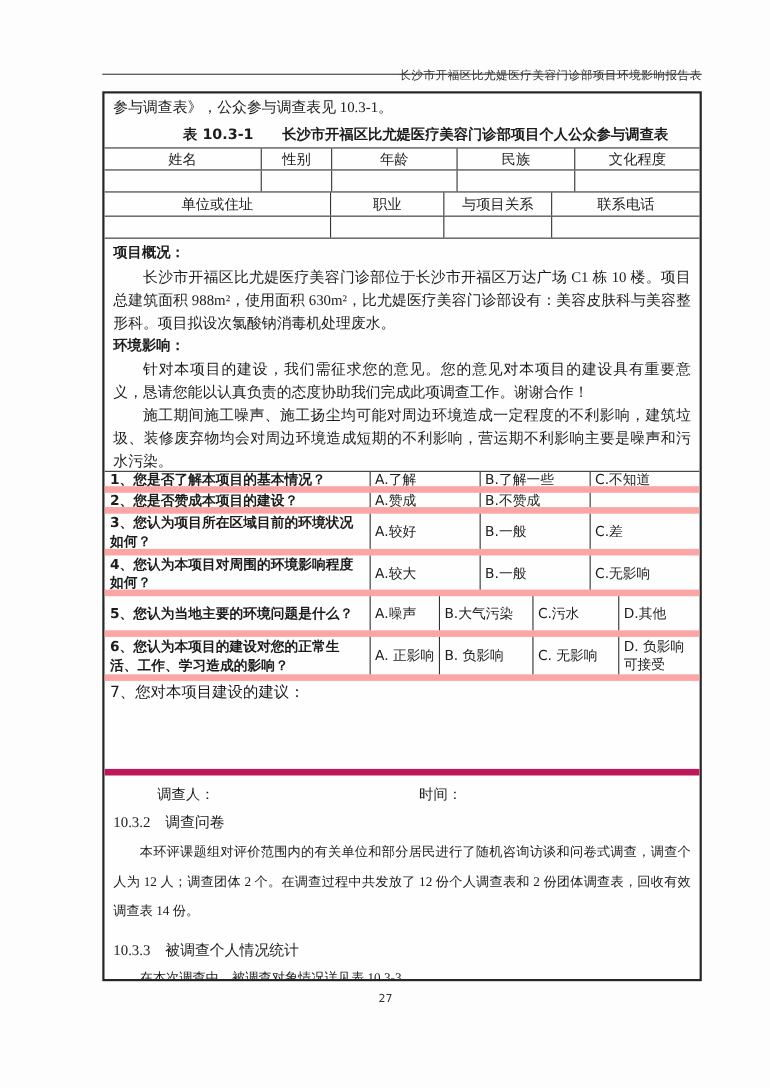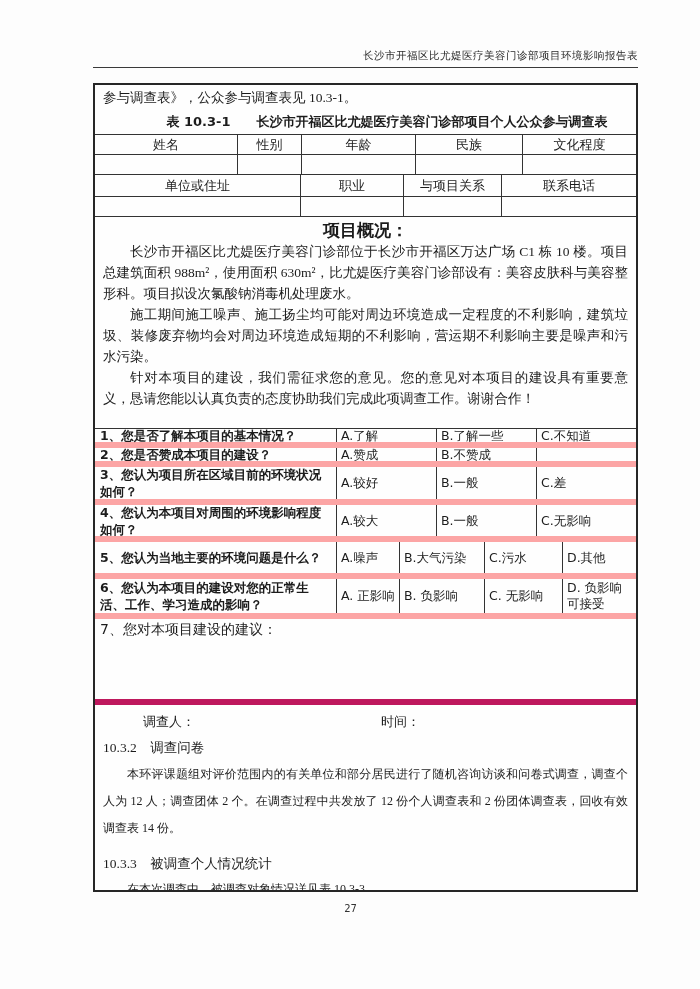--- a/index.html
+++ b/index.html
@@ -7,21 +7,21 @@
   body {
     background:#ffffff;
     font-family:"Liberation Serif","DejaVu Serif",serif;
     color:#1c1c1c;
     position:relative;
   }
   .page { position:relative; width:700px; height:989px; background:#fdfdfd; overflow:hidden; }
 
   
   .doc-header {
-    position:absolute; top:49px; left:93px; width:545px;
+    position:absolute; top:62px; left:93px; width:545px;
     text-align:right; font-size:10.5px; letter-spacing:0.5px; color:#2b2b2b;
   }
   .header-rule {
     position:absolute; top:67px; left:93px; width:545px;
     border-top:1.5px solid #3a3a3a;
   }
 
   
   .content-box {
     position:absolute; top:83px; left:93px; width:545px; height:809px;
@@ -44,21 +44,21 @@
     overflow:hidden;
   }
   .info-cell:last-child { border-right:none; }
   .c-name{width:143px}.c-sex{width:64px}.c-age{width:114px}.c-eth{width:107px}.c-edu{flex:1}
   .c-addr{width:206px}.c-job{width:103px}.c-rel{width:98px}.c-tel{flex:1}
 
   
   .overview-block {
     height:211px; padding:3px 8px 0; font-size:13.5px; line-height:21px; overflow:hidden;
   }
-  .bold-label { font-family:"DejaVu Sans","Liberation Sans",sans-serif; font-weight:bold; font-size:17px;text-align:center; }
+  .bold-label { font-family:"DejaVu Sans","Liberation Sans",sans-serif; font-weight:bold; font-size:13px; }
   .para { text-indent:2em; text-align:justify; }
 
   
   .q-table { border-top:1px solid #333; font-family:"DejaVu Sans","Liberation Sans",sans-serif; }
   .q-row { display:flex; border-bottom:6px solid #fca5a5;justify-content:flex-end; }
   .h19{height:19px}.h38{height:38px}.h37{height:37px}.h40{height:40px}
   .q-cell-question {
     width:242px; border-right:1px solid #333; padding:1px 5px;
     font-weight:bold; font-size:12.5px; line-height:17px;
     display:flex; align-items:center;
@@ -134,22 +134,23 @@
         <div class="info-cell c-addr"></div>
         <div class="info-cell c-job"></div>
         <div class="info-cell c-rel"></div>
         <div class="info-cell c-tel"></div>
       </div>
     </div>
 
     <div class="overview-block">
       <div class="bold-label">项目概况：</div>
       <p class="para">长沙市开福区比尤媞医疗美容门诊部位于长沙市开福区万达广场 C1 栋 10 楼。项目总建筑面积 988m²，使用面积 630m²，比尤媞医疗美容门诊部设有：美容皮肤科与美容整形科。项目拟设次氯酸钠消毒机处理废水。</p>
+      <div class="bold-label">环境影响：</div>
+      <p class="para">针对本项目的建设，我们需征求您的意见。您的意见对本项目的建设具有重要意义，恳请您能以认真负责的态度协助我们完成此项调查工作。谢谢合作！</p>
       <p class="para">施工期间施工噪声、施工扬尘均可能对周边环境造成一定程度的不利影响，建筑垃圾、装修废弃物均会对周边环境造成短期的不利影响，营运期不利影响主要是噪声和污水污染。</p>
-      <p class="para">针对本项目的建设，我们需征求您的意见。您的意见对本项目的建设具有重要意义，恳请您能以认真负责的态度协助我们完成此项调查工作。谢谢合作！</p>
     </div>
 
     <div class="q-table">
       <div class="q-row h19">
         <div class="q-cell-question">1、您是否了解本项目的基本情况？</div>
         <div class="q-cell-opt opt3">A.了解</div>
         <div class="q-cell-opt opt3">B.了解一些</div>
         <div class="q-cell-opt opt3">C.不知道</div>
       </div>
       <div class="q-row h19">

